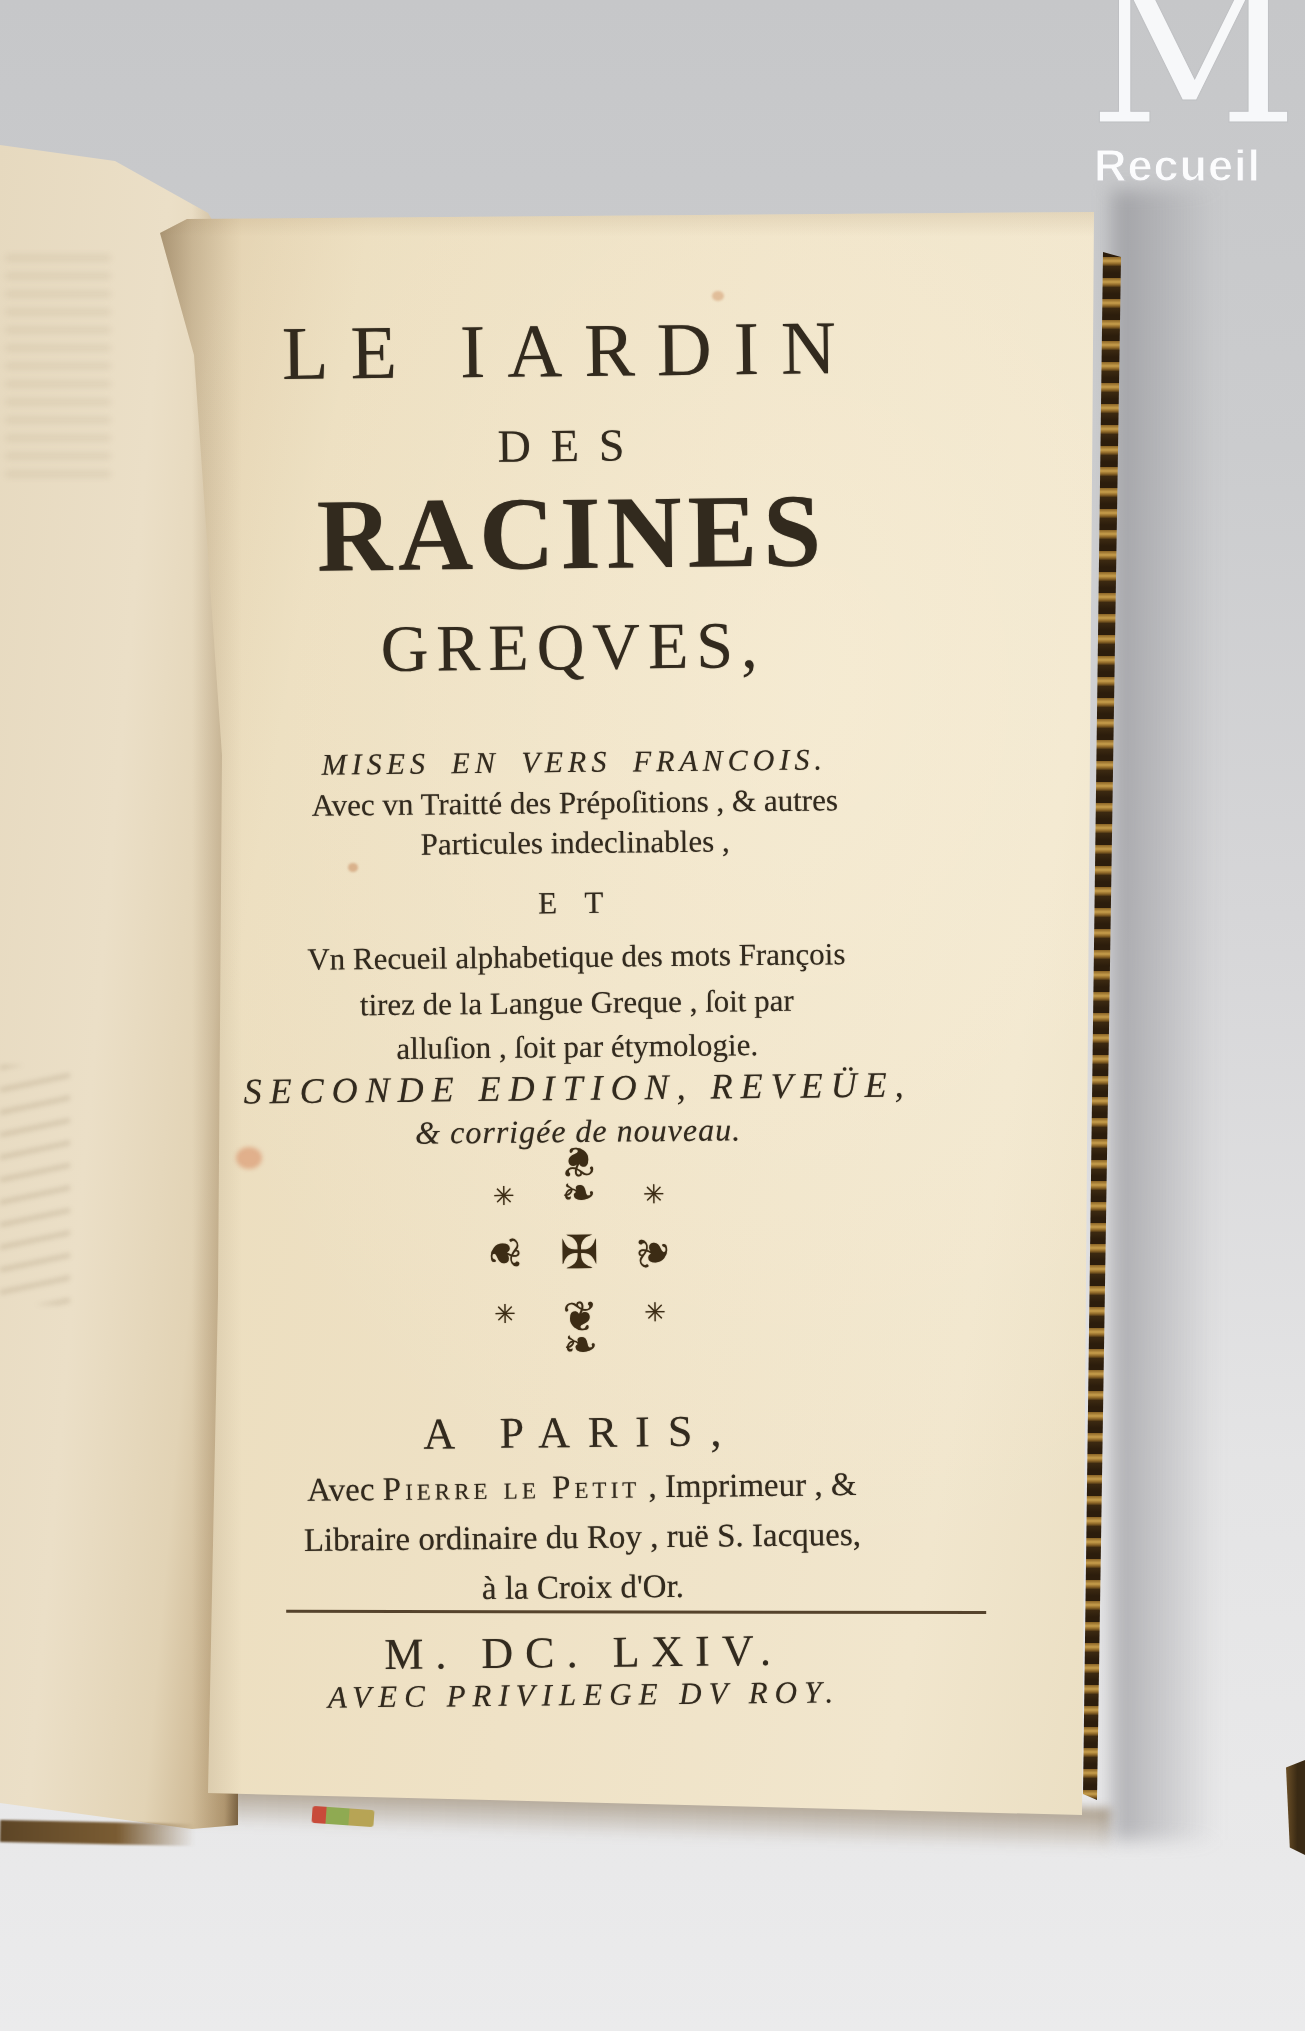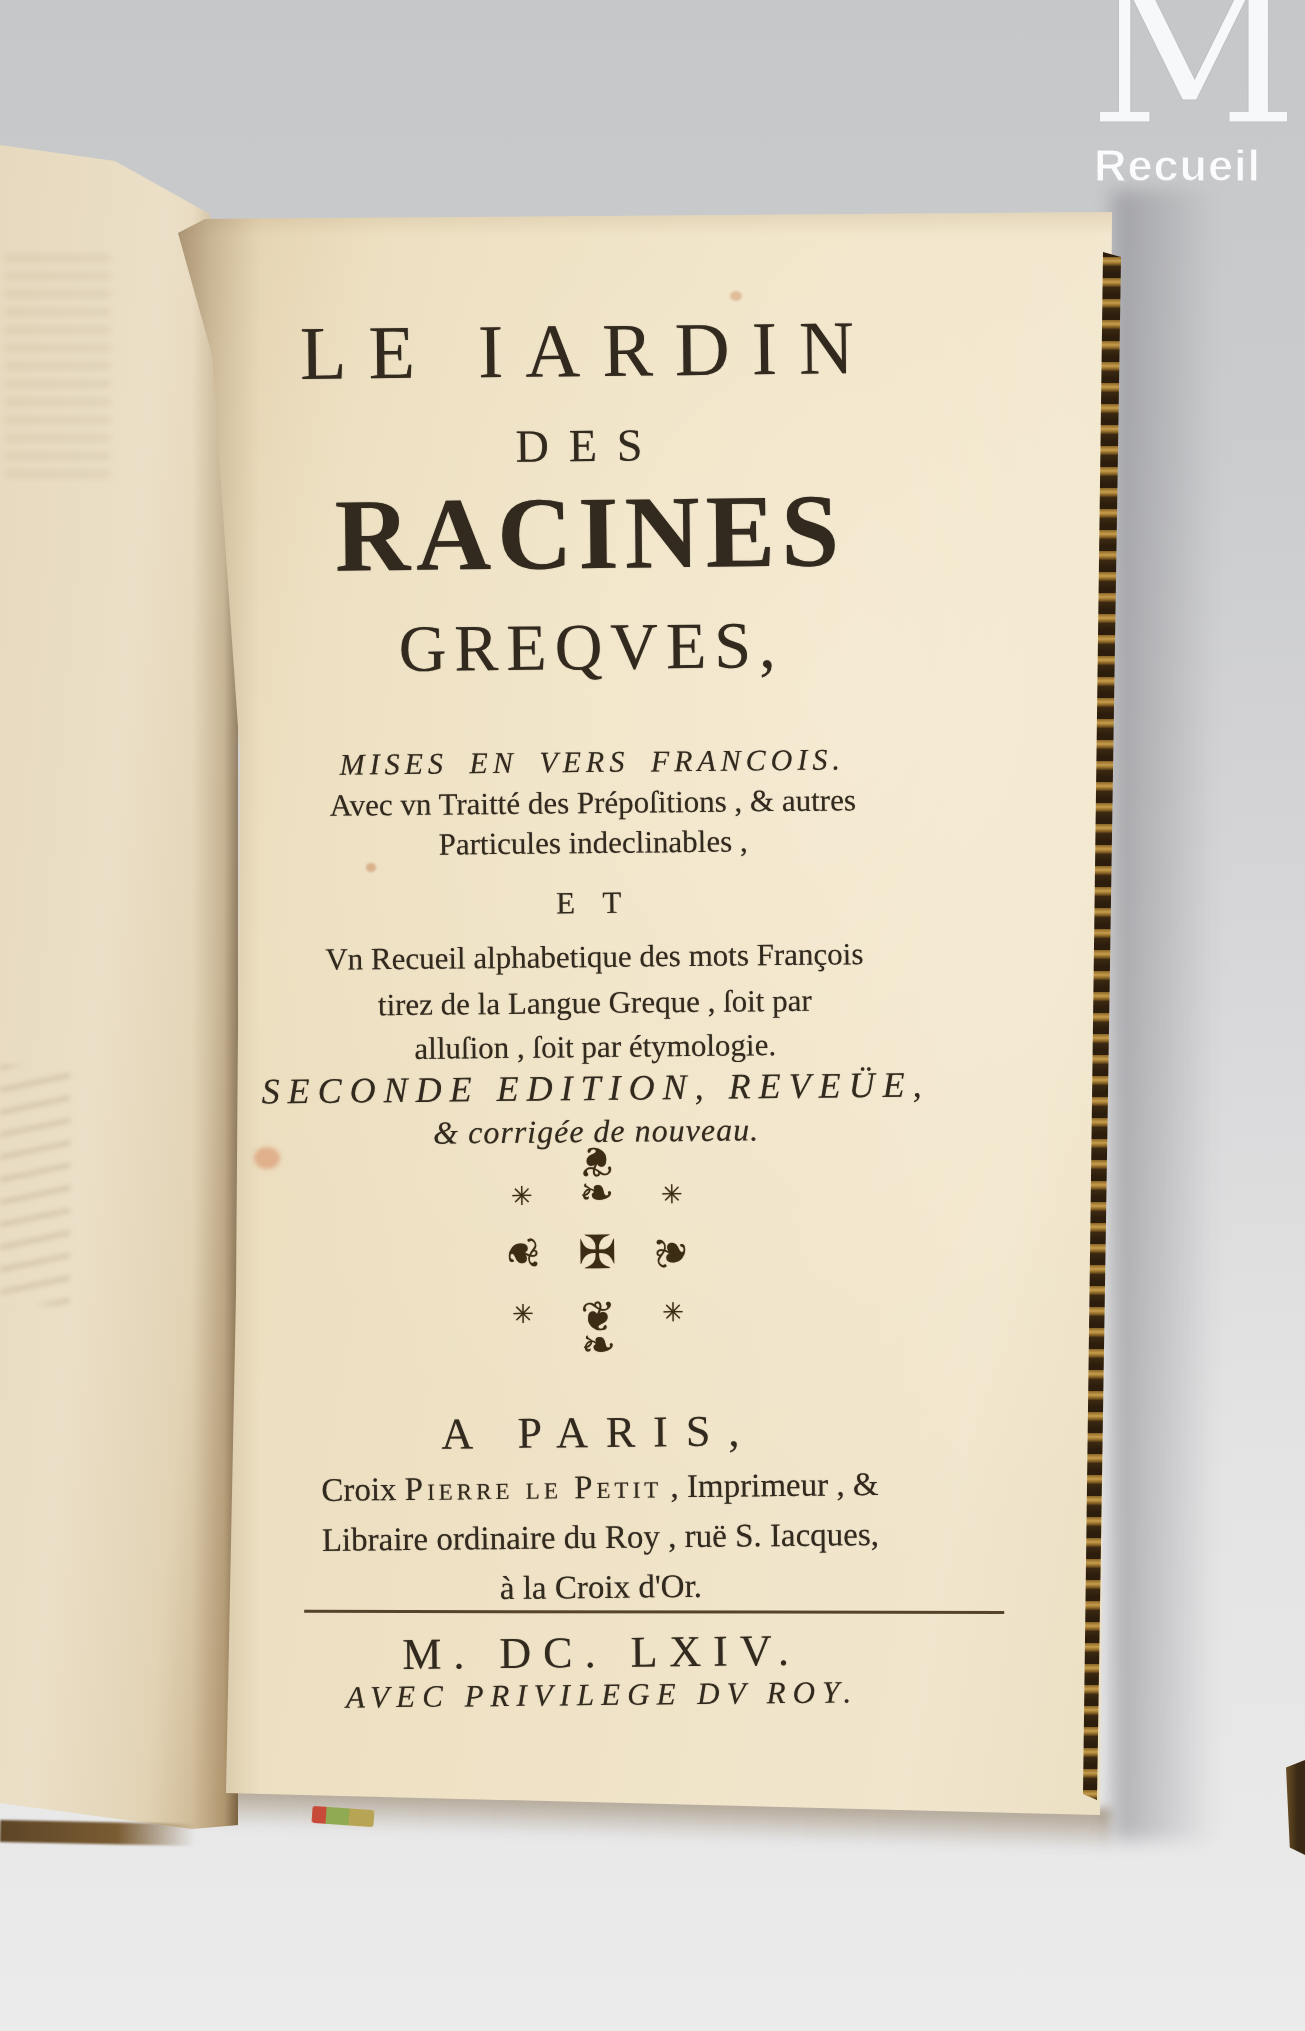--- a/index.html
+++ b/index.html
@@ -41,21 +41,21 @@
     background:repeating-linear-gradient(168deg,rgba(120,98,66,0.32) 0 5px,rgba(120,98,66,0) 5px 22px);
     filter:blur(2.5px);opacity:.55;
   }
   .underlip{ 
     position:absolute;left:0;top:1822px;width:195px;height:22px;
     background:linear-gradient(90deg,#5d4526,#7a5c33 60%,rgba(122,92,51,0));
     transform:rotate(1.2deg);filter:blur(1px);
   }
   
   .title-page{
-    position:absolute;left:170px;top:195px;width:948px;height:1650px;
+    position:absolute;left:152px;top:195px;width:948px;height:1650px;
     background:
       radial-gradient(120% 90% at 70% 30%,rgba(255,248,228,0.35),rgba(255,248,228,0) 60%),
       linear-gradient(100deg,#d8c5a3 0%,#e5d4b3 7%,#ecdebf 18%,#efe2c6 50%,#f1e6cd 82%,#ead dread 0%);
     background:
       radial-gradient(120% 90% at 70% 30%,rgba(255,248,228,0.35),rgba(255,248,228,0) 60%),
       linear-gradient(100deg,#d8c5a3 0%,#e5d4b3 7%,#ecdebf 18%,#efe2c6 50%,#f1e6cd 82%,#eadec2 100%);
     clip-path:polygon(8px 38px,35px 24px,942px 17px,930px 1620px,56px 1598px,66px 1100px,70px 560px,42px 160px);
   }
   .title-page .gutter-shade{
     position:absolute;left:0;top:0;width:90px;height:100%;
@@ -200,21 +200,21 @@
           <span class="orn-col">
             <span class="orn orn-fleur dn1">❦</span>
             <span class="orn orn-fleur">❧</span>
           </span>
           <span class="orn orn-star up1">✳</span>
         </div>
       </div>
 
       <div class="line l-city">A PARIS,</div>
       <div class="line l-imprint1">
-        <span>Croix </span><span class="sc">Pierre le Petit</span><span> , Imprimeur , &amp;</span>
+        <span>Avec </span><span class="sc">Pierre le Petit</span><span> , Imprimeur , &amp;</span>
       </div>
       <div class="line l-imprint2">Libraire ordinaire du Roy , ruë S. Iacques,</div>
       <div class="line l-imprint3">à la Croix d'Or.</div>
 
       <div class="rule"></div>
 
       <div class="line l-year">M. DC. LXIV.</div>
       <div class="line l-privilege">AVEC PRIVILEGE DV ROY.</div>
     </div>
   </div>

